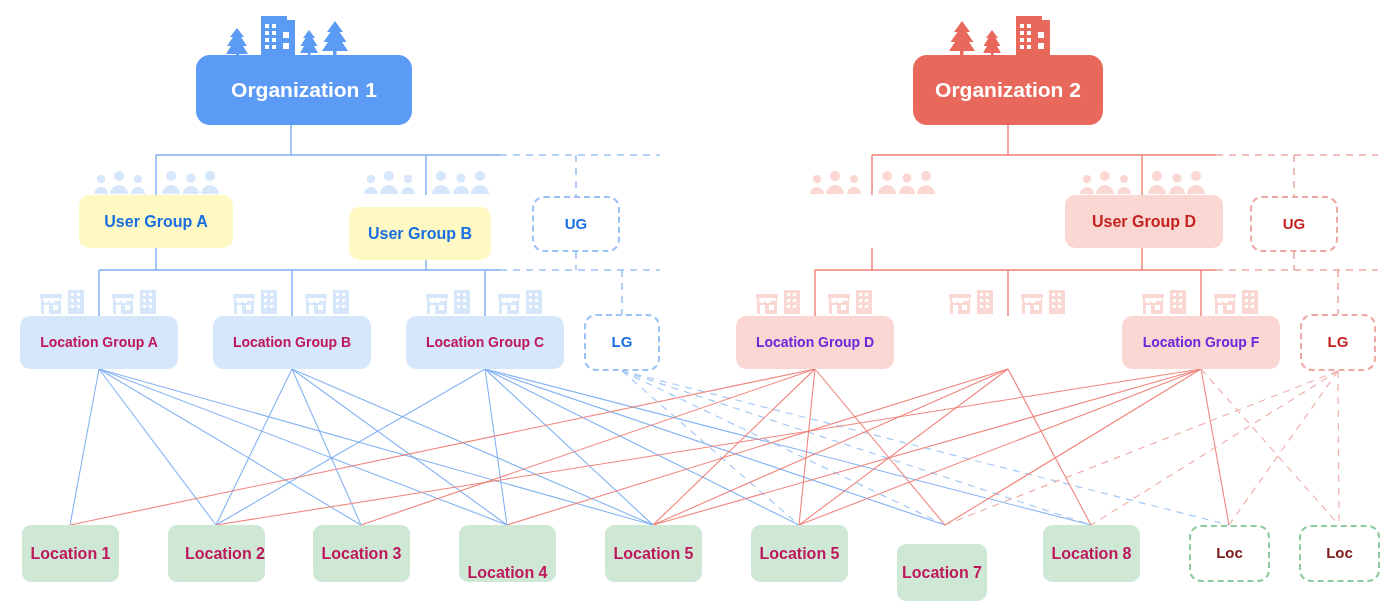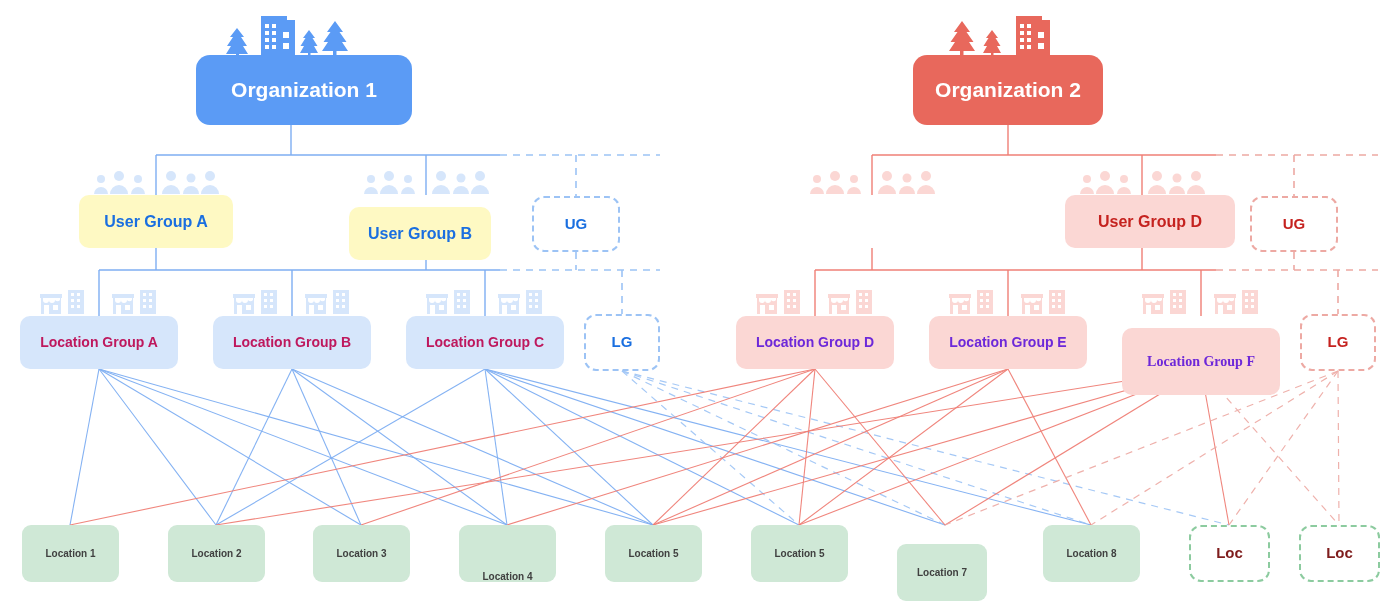--- a/index.html
+++ b/index.html
@@ -12,21 +12,21 @@
   .node{position:absolute;z-index:3;display:flex;align-items:center;
         justify-content:center;box-sizing:border-box;text-align:center;
         border-radius:10px;font-weight:700;line-height:1.1;}
   .org{border-radius:14px;color:#fff;font-size:21px;}
   .org.blue{background:#5b9bf5;}
   .org.red{background:#e8685c;}
   .ug.blue{background:#fef9c3;color:#1a6fe0;font-size:16px;}
   .ug.red{background:#fbd7d4;color:#c5221f;font-size:16px;}
   .lg.blue{background:#d6e6fb;color:#be185d;font-size:14px;}
   .lg.red{background:#fbd7d4;color:#6d28d9;font-size:14px;}
-  .loc{background:#cfe8d6;color:#404040;font-size:10px;border-radius:9px;}
+  .loc{background:#cfe8d6;color:#be185d;font-size:16px;border-radius:9px;}
   .ghost{background:transparent;border:2px dashed;border-radius:12px;font-size:15px;font-weight:700;}
   .ghost.blue{border-color:#9cc3f5;color:#1a6fe0;}
   .ghost.red{border-color:#eda9a3;color:#c5221f;}
   .ghost.green{border-color:#8ccb9f;color:#7f1d1d;font-size:15px;}
 </style>
 </head>
 <body>
 
 <div id="stage">
 
@@ -247,21 +247,21 @@
   <div class="node org red" style="left:913px;top:55px;width:190px;height:70px;">
     <span>Organization 2</span>
   </div>
 
   <div class="node ug blue" style="left:79px;top:195px;width:154px;height:53px;">
     <span>User Group A</span>
   </div>
   <div class="node ug blue" style="left:349px;top:207px;width:142px;height:53px;">
     <span>User Group B</span>
   </div>
-  <div class="node ug red" style="left:1065px;top:195px;width:170px;height:53px;align-items:center;">
+  <div class="node ug red" style="left:1065px;top:195px;width:158px;height:53px;align-items:center;">
     <span>User Group D</span>
   </div>
 
   <div class="node ghost blue" style="left:532px;top:196px;width:88px;height:56px;">
     <span>UG</span>
   </div>
   <div class="node ghost red" style="left:1250px;top:196px;width:88px;height:56px;">
     <span>UG</span>
   </div>
 
@@ -270,38 +270,35 @@
   </div>
   <div class="node lg blue" style="left:213px;top:316px;width:158px;height:53px;">
     <span>Location Group B</span>
   </div>
   <div class="node lg blue" style="left:406px;top:316px;width:158px;height:53px;">
     <span>Location Group C</span>
   </div>
   <div class="node lg red" style="left:736px;top:316px;width:158px;height:53px;">
     <span>Location Group D</span>
   </div>
-  <div class="node lg red" style="left:929px;top:316px;width:158px;height:53px;">
-    <span>Location Group E</span>
-  </div>
-  <div class="node lg red" style="left:1122px;top:328px;width:158px;height:67px;font-family:Liberation Serif, serif;">
+  <div class="node lg red" style="left:1122px;top:316px;width:158px;height:53px;">
     <span>Location Group F</span>
   </div>
 
   <div class="node ghost blue" style="left:584px;top:314px;width:76px;height:57px;">
     <span>LG</span>
   </div>
   <div class="node ghost red" style="left:1300px;top:314px;width:76px;height:57px;">
     <span>LG</span>
   </div>
 
   <div class="node loc" style="left:22px;top:525px;width:97px;height:57px;">
     <span>Location 1</span>
   </div>
-  <div class="node loc" style="left:168px;top:525px;width:97px;height:57px;">
+  <div class="node loc" style="left:168px;top:525px;width:97px;height:57px;justify-content:flex-end;">
     <span>Location 2</span>
   </div>
   <div class="node loc" style="left:313px;top:525px;width:97px;height:57px;">
     <span>Location 3</span>
   </div>
   <div class="node loc" style="left:459px;top:525px;width:97px;height:57px;align-items:flex-end;">
     <span>Location 4</span>
   </div>
   <div class="node loc" style="left:605px;top:525px;width:97px;height:57px;">
     <span>Location 5</span>

